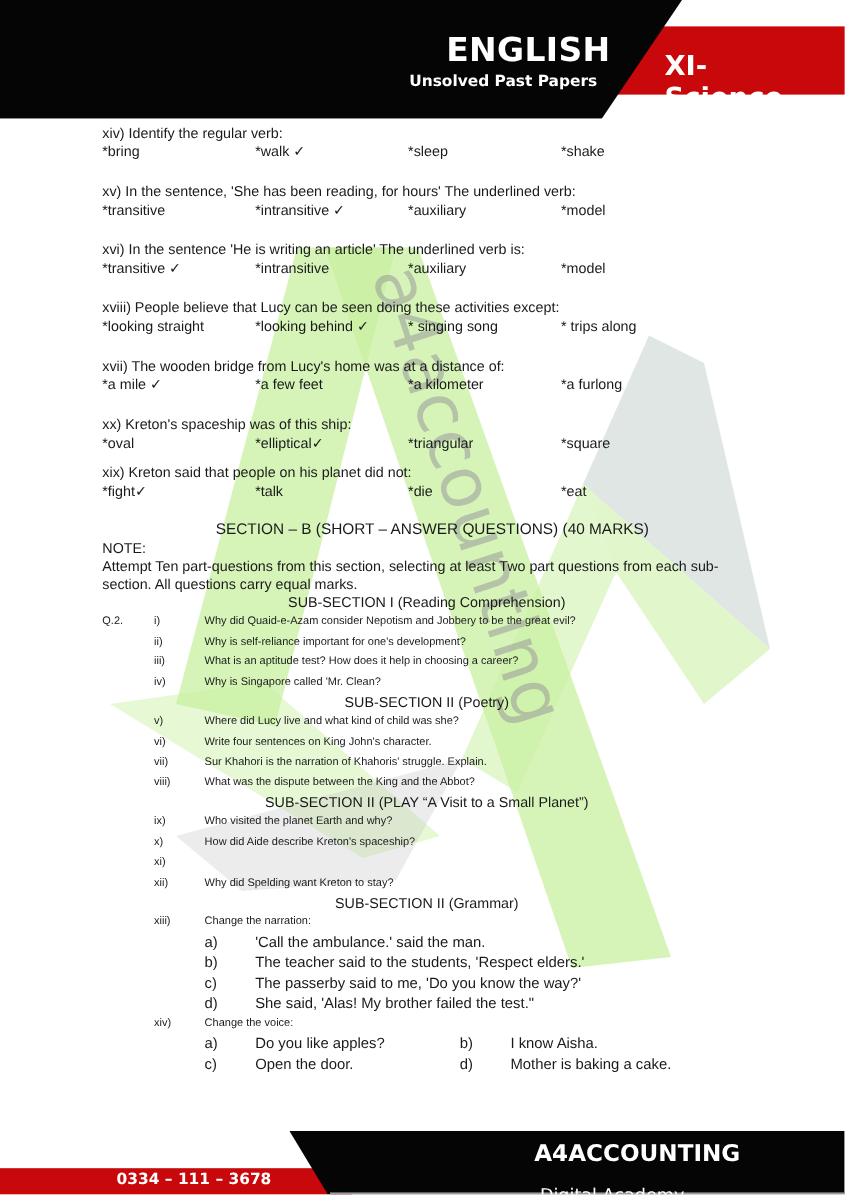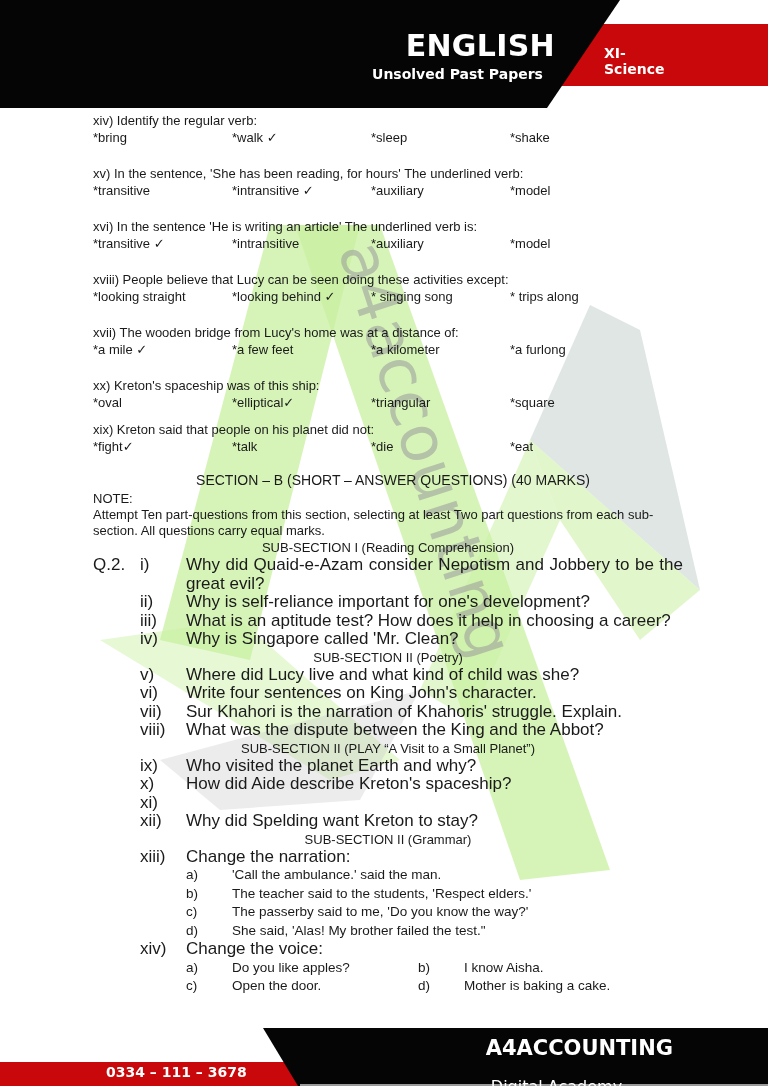--- a/index.html
+++ b/index.html
@@ -25,40 +25,40 @@
       color: #fff; font-weight: bold; font-size: 30px; letter-spacing: 0.3px;
       font-family: "DejaVu Sans", sans-serif;
     }
     .hdr-sub {
       position: absolute; left: 360px; width: 195px; top: 66px; text-align: center;
       color: #fff; font-weight: bold; font-size: 14px;
       font-family: "DejaVu Sans", sans-serif;
     }
     .hdr-class {
       position: absolute; left: 604px; top: 45px;
-      color: #fff; font-weight: bold; font-size: 14px;
+      color: #fff; font-weight: bold; font-size: 25px;
       font-family: "DejaVu Sans", sans-serif;
     }
 
     
     .watermark { position: absolute; left: 0; top: 0; width: 768px; height: 1086px; pointer-events: none; }
 
     
     .content { position: absolute; left: 93px; top: 112px; width: 590px; font-size: 13px; line-height: 17px; }
     .mcq { margin-bottom: 19px; }
     .mcq-q { white-space: nowrap; }
     .mcq-opts { display: flex; white-space: nowrap; }
     .mcq-opts span { display: inline-block; width: 139px; }
     .mcq-opts span:nth-child(2) { width: 139px; }
 
     .section-title { text-align: center; font-size: 14px; margin-top: -2px; margin-bottom: 2px; padding-left: 10px; }
     .note { display: flex; font-size: 13px; line-height: 16px; flex-direction: column; }
     .note-label { width: 47px; flex: none; }
     .subsec { text-align: center; font-size: 13px; line-height: 17px; }
-    .qrow { display: flex; font-size: 17px; line-height: 18.5px; }
+    .qrow { display: flex; font-size: 10px; line-height: 18.5px; }
     .q-no { width: 47px; flex: none; }
     .q-roman { width: 46px; flex: none; }
     .q-text { flex: 1; text-align: justify; }
     .sub-row { display: flex; font-size: 13.5px; line-height: 18.5px; padding-left: 93px; }
     .sub-letter { width: 46px; flex: none; }
     .sub-text { flex: none; }
     .voice-row .sub-text { width: 186px; }
 
     
     .footer { position: absolute; left: 0; top: 1028px; width: 768px; height: 58px; }

